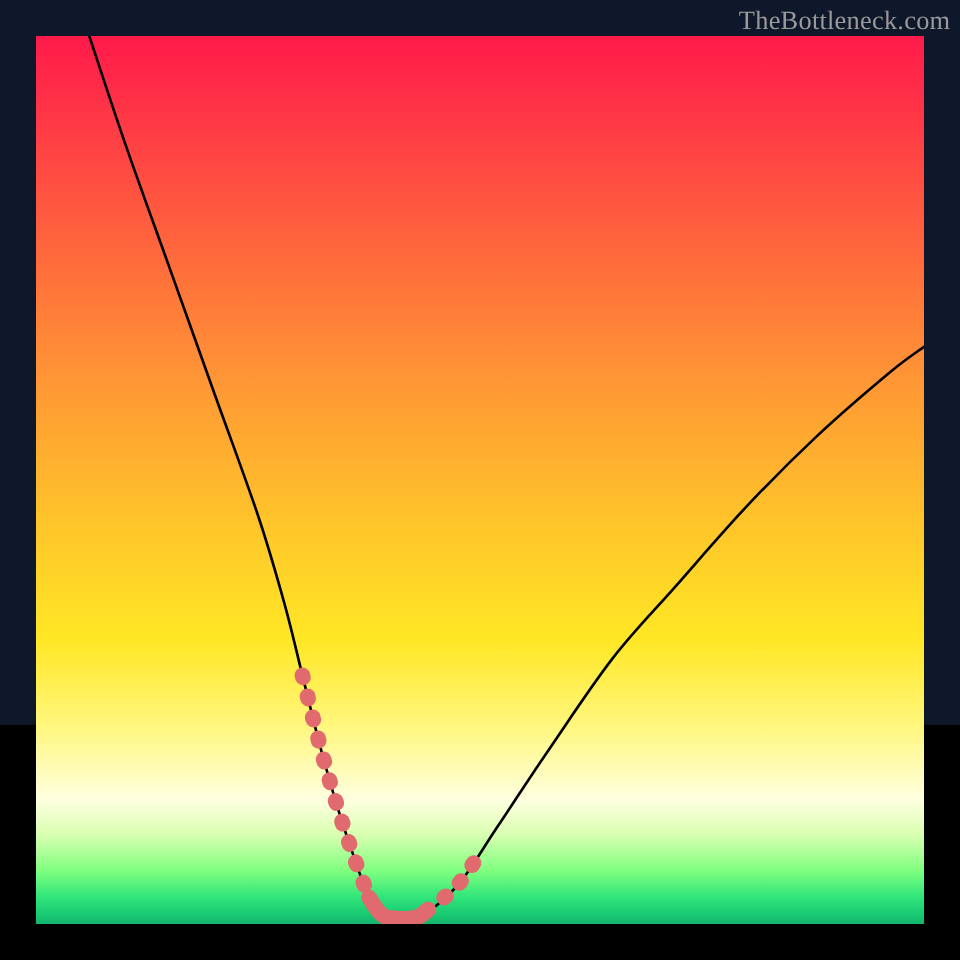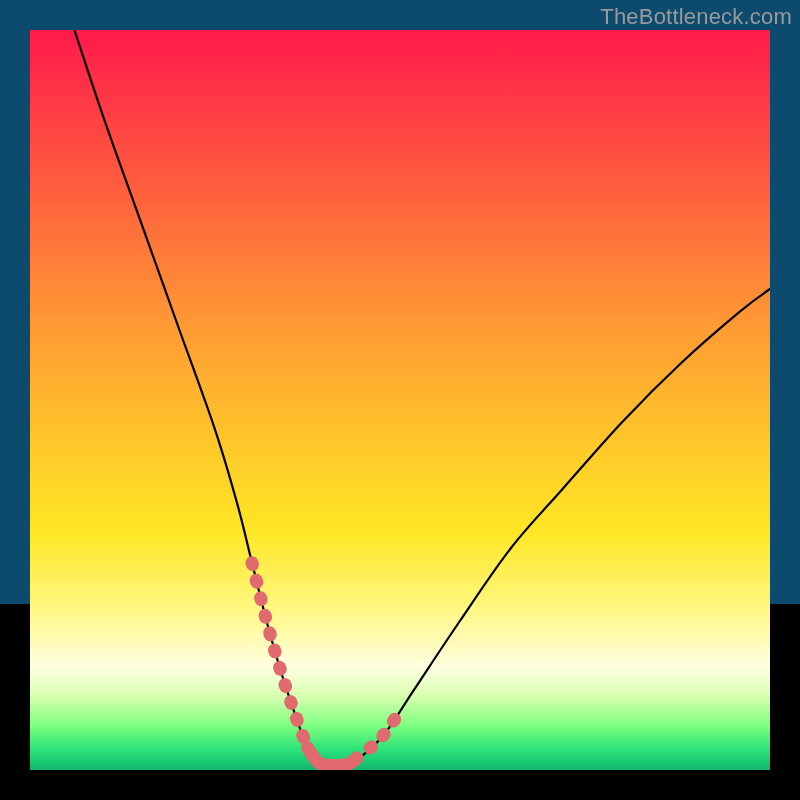--- a/index.html
+++ b/index.html
@@ -8,21 +8,22 @@
     width: 800px;
     height: 800px;
     background: #000;
     font-family: Arial, Helvetica, sans-serif;
     overflow: hidden;
   }
   .stage {
     position: relative;
     width: 800px;
     height: 604px;
-    background: #0c4a6e;
+    background: #0f172a;
+    font-family: Liberation Serif, serif;
   }
   .plot-area {
     position: absolute;
     left: 30px;
     top: 30px;
     width: 740px;
     height: 740px;
     
     background: linear-gradient(
       to bottom,

